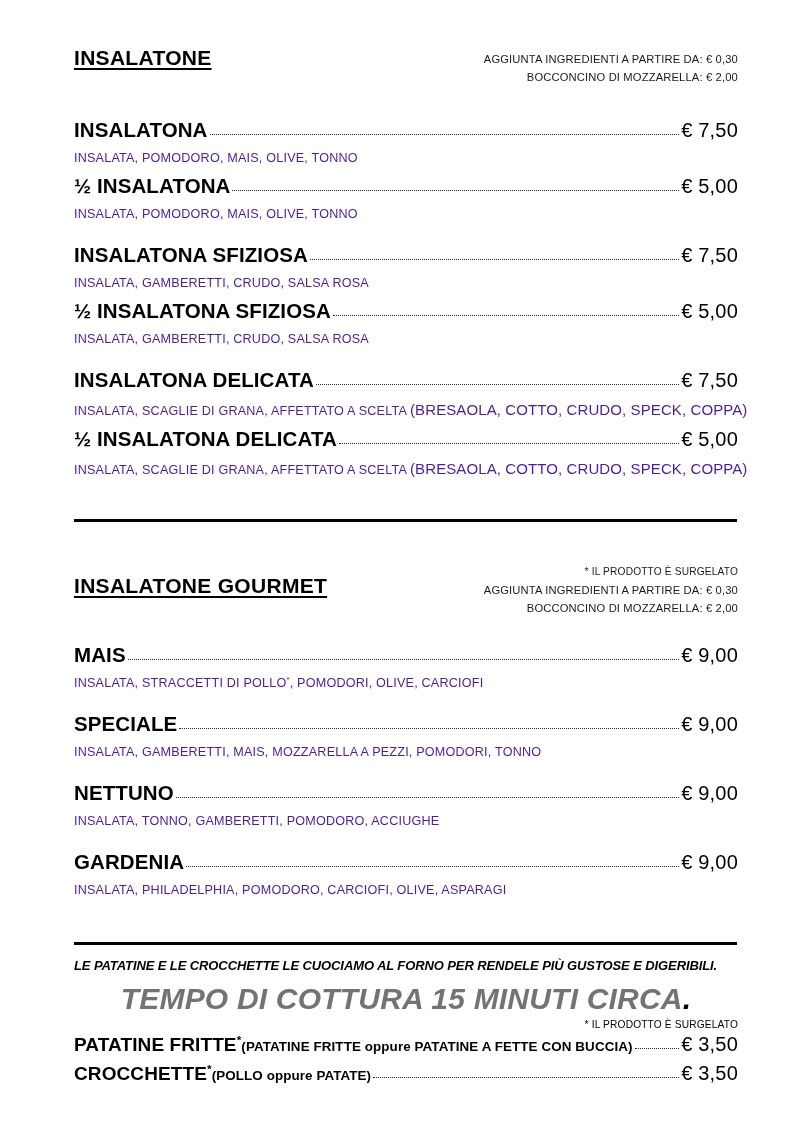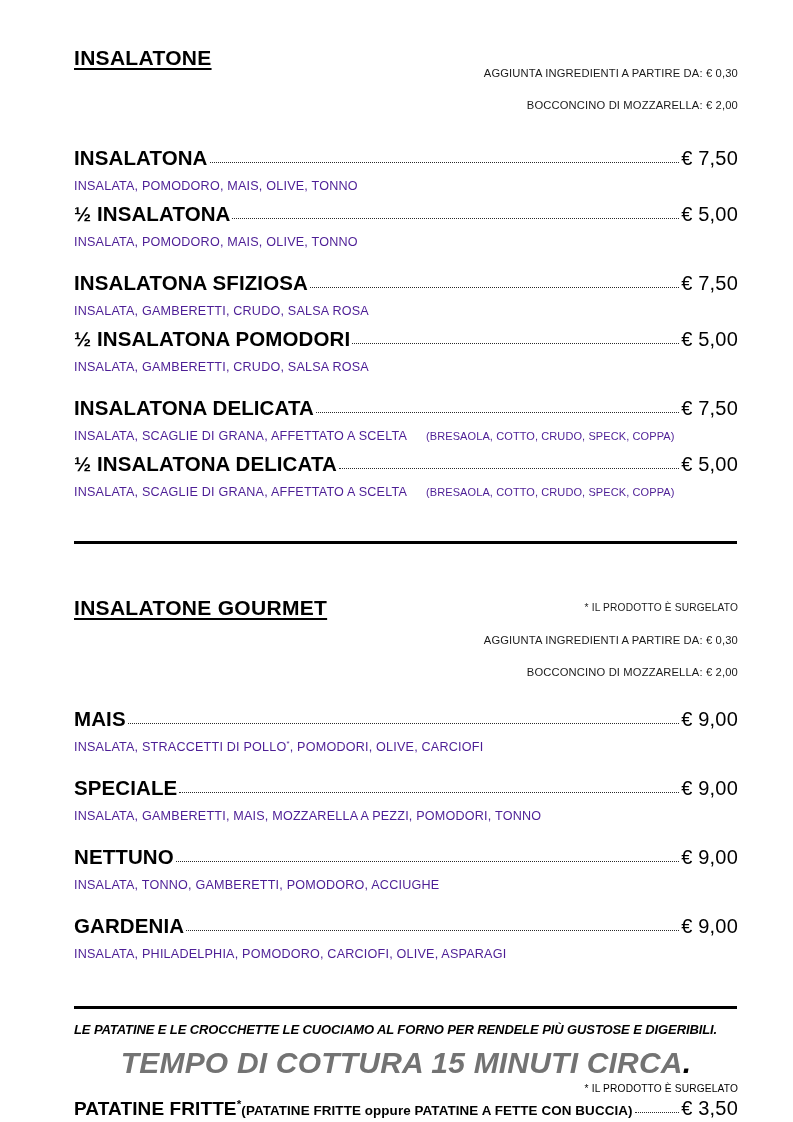--- a/index.html
+++ b/index.html
@@ -45,21 +45,21 @@
     white-space: nowrap;
   }
   .head-notes {
     text-align: right;
     font-size: 11.2px;
     line-height: 1.62;
     letter-spacing: 0.15px;
     color: #1a1a1a;
     padding-top: 4px;
   }
-  .head-notes div { white-space: nowrap; margin-top: 14px; }
+  .head-notes div { white-space: nowrap; }
   .note-frozen {
     font-size: 10.2px;
   }
 
   
   .item {
     display: flex;
     align-items: baseline;
     width: 100%;
   }
@@ -89,23 +89,22 @@
     min-width: 56px;
   }
   .desc {
     font-size: 12.6px;
     letter-spacing: 0.2px;
     line-height: 1.3;
     color: #4c1d95;
     white-space: nowrap;
   }
   .desc .sub {
-    font-size: 11px;
+    font-size: 15px;
     letter-spacing: 0.1px;
-    margin-left: 16px;
   }
   sup.star {
     font-size: 0.62em;
     vertical-align: super;
     line-height: 0;
   }
 
   
   .gap-a { height: 20px; }
   .gap-b { height: 7px; }
@@ -188,21 +187,21 @@
       <span class="item-name">INSALATONA SFIZIOSA</span>
       <span class="leader"></span>
       <span class="item-price">€ 7,50</span>
     </div>
     <div class="gap-b"></div>
     <div class="desc">INSALATA, GAMBERETTI, CRUDO, SALSA ROSA</div>
 
     <div class="gap-b"></div>
 
     <div class="item">
-      <span class="item-name">½ INSALATONA POMODORI</span>
+      <span class="item-name">½ INSALATONA SFIZIOSA</span>
       <span class="leader"></span>
       <span class="item-price">€ 5,00</span>
     </div>
     <div class="gap-b"></div>
     <div class="desc">INSALATA, GAMBERETTI, CRUDO, SALSA ROSA</div>
 
     <div class="gap-a"></div>
 
     <div class="item">
       <span class="item-name">INSALATONA DELICATA</span>
@@ -291,18 +290,19 @@
 
     <div class="item">
       <span class="item-name small"><span>PATATINE FRITTE</span><sup class="star">*</sup><span class="paren">(PATATINE FRITTE oppure PATATINE A FETTE CON BUCCIA)</span></span>
       <span class="leader"></span>
       <span class="item-price">€ 3,50</span>
     </div>
 
     <div style="height:5px"></div>
 
     <div class="item">
+      <span class="item-name small"><span>CROCCHETTE</span><sup class="star">*</sup><span class="paren">(POLLO oppure PATATE)</span></span>
       <span class="leader"></span>
       <span class="item-price">€ 3,50</span>
     </div>
 
   </div>
 </div>
 
 </body></html>

